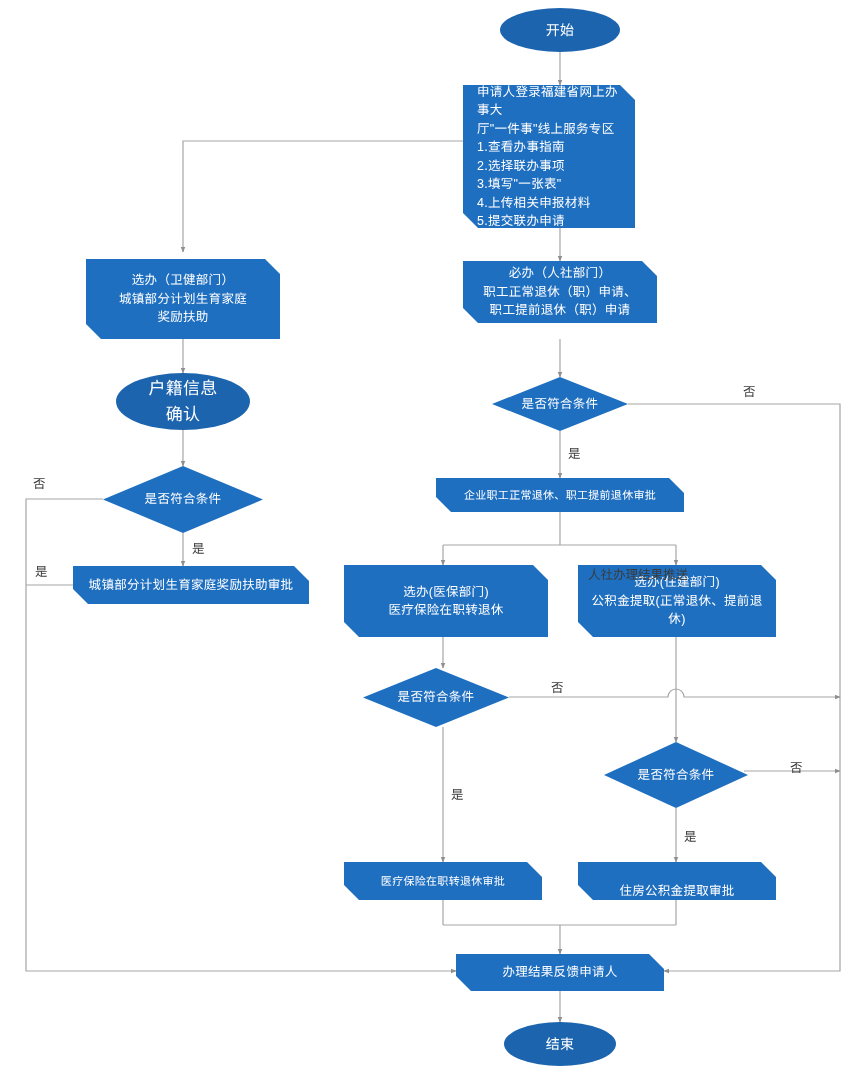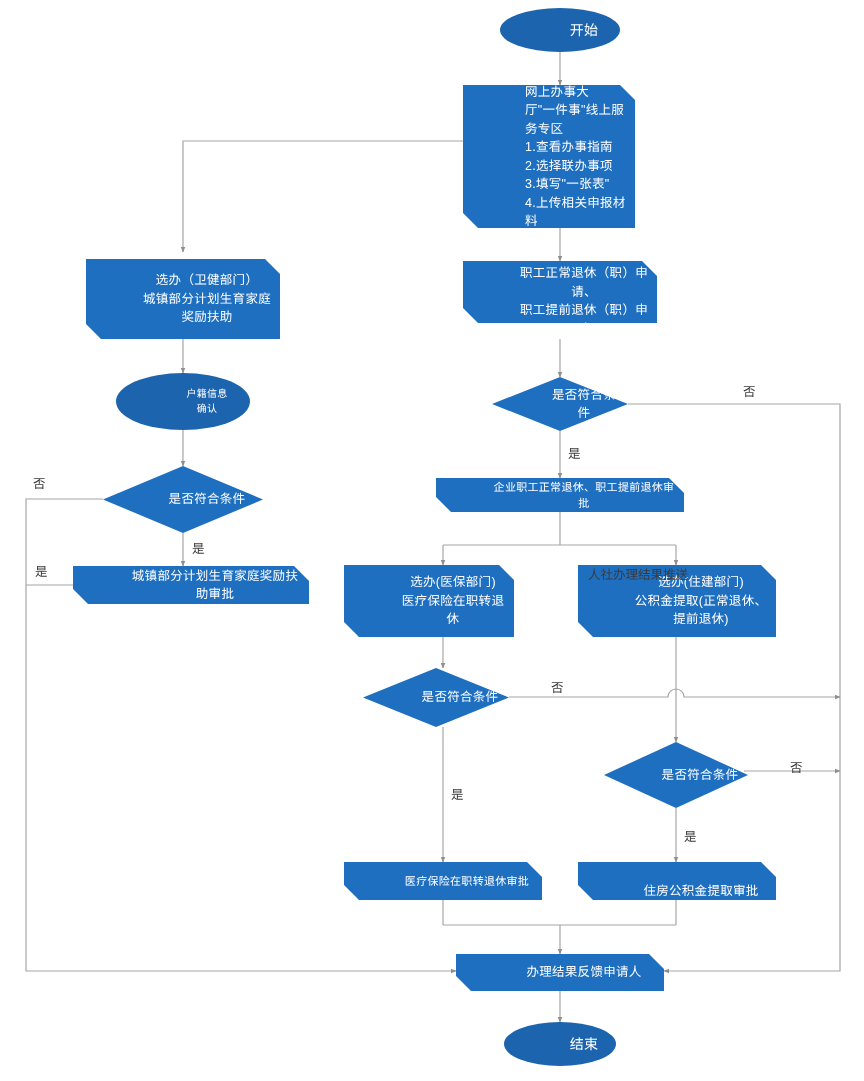--- a/index.html
+++ b/index.html
@@ -30,21 +30,20 @@
     text-align:center;
     color:#ffffff;
     background:#1F6FC0;
     line-height:1.48;
     letter-spacing:.3px;
   }
   .node .txt{
     width:100%;
     padding:0 6px;
     white-space:pre-line;
-    margin-left:48px;
   }
   
   .n-ellipse{
     border-radius:50%;
     background:#1C64AE;
   }
   
   .n-banner{
     clip-path:polygon(0 0, calc(100% - 15px) 0, 100% 15px, 100% 100%,
                       15px 100%, 0 calc(100% - 15px));
@@ -146,21 +145,21 @@
 4.上传相关申报材料
 5.提交联办申请</span>
   </div>
 
   <div class="node n-banner" style="left:86px;top:259px;width:194px;height:80px;font-size:12.5px;">
     <span class="txt">选办（卫健部门）
 城镇部分计划生育家庭
 奖励扶助</span>
   </div>
 
-  <div class="node n-ellipse" style="left:116px;top:373px;width:134px;height:57px;font-size:10px;">
+  <div class="node n-ellipse" style="left:116px;top:373px;width:134px;height:57px;font-size:17px;">
     <span class="txt">户籍信息
 确认</span>
   </div>
 
   <div class="node n-diamond" style="left:103px;top:466px;width:160px;height:67px;font-size:12.5px;">
     <span class="dia"></span>
     <span class="txt">是否符合条件</span>
   </div>
 
   <div class="node n-banner" style="left:73px;top:566px;width:236px;height:38px;font-size:12.5px;">
@@ -175,21 +174,21 @@
 
   <div class="node n-diamond" style="left:492px;top:377px;width:136px;height:54px;font-size:12.5px;">
     <span class="dia"></span>
     <span class="txt">是否符合条件</span>
   </div>
 
   <div class="node n-banner" style="left:436px;top:478px;width:248px;height:34px;font-size:11px;">
     <span class="txt">企业职工正常退休、职工提前退休审批</span>
   </div>
 
-  <div class="node n-banner" style="left:344px;top:565px;width:170px;height:72px;font-size:12.5px;">
+  <div class="node n-banner" style="left:344px;top:565px;width:204px;height:72px;font-size:12.5px;">
     <span class="txt">选办(医保部门)
 医疗保险在职转退休</span>
   </div>
 
   <div class="node n-banner" style="left:578px;top:565px;width:198px;height:72px;font-size:12.5px;">
     <span class="txt">选办(住建部门)
 公积金提取(正常退休、提前退休)</span>
   </div>
 
   <div class="node n-diamond" style="left:363px;top:668px;width:146px;height:59px;font-size:12.5px;">

